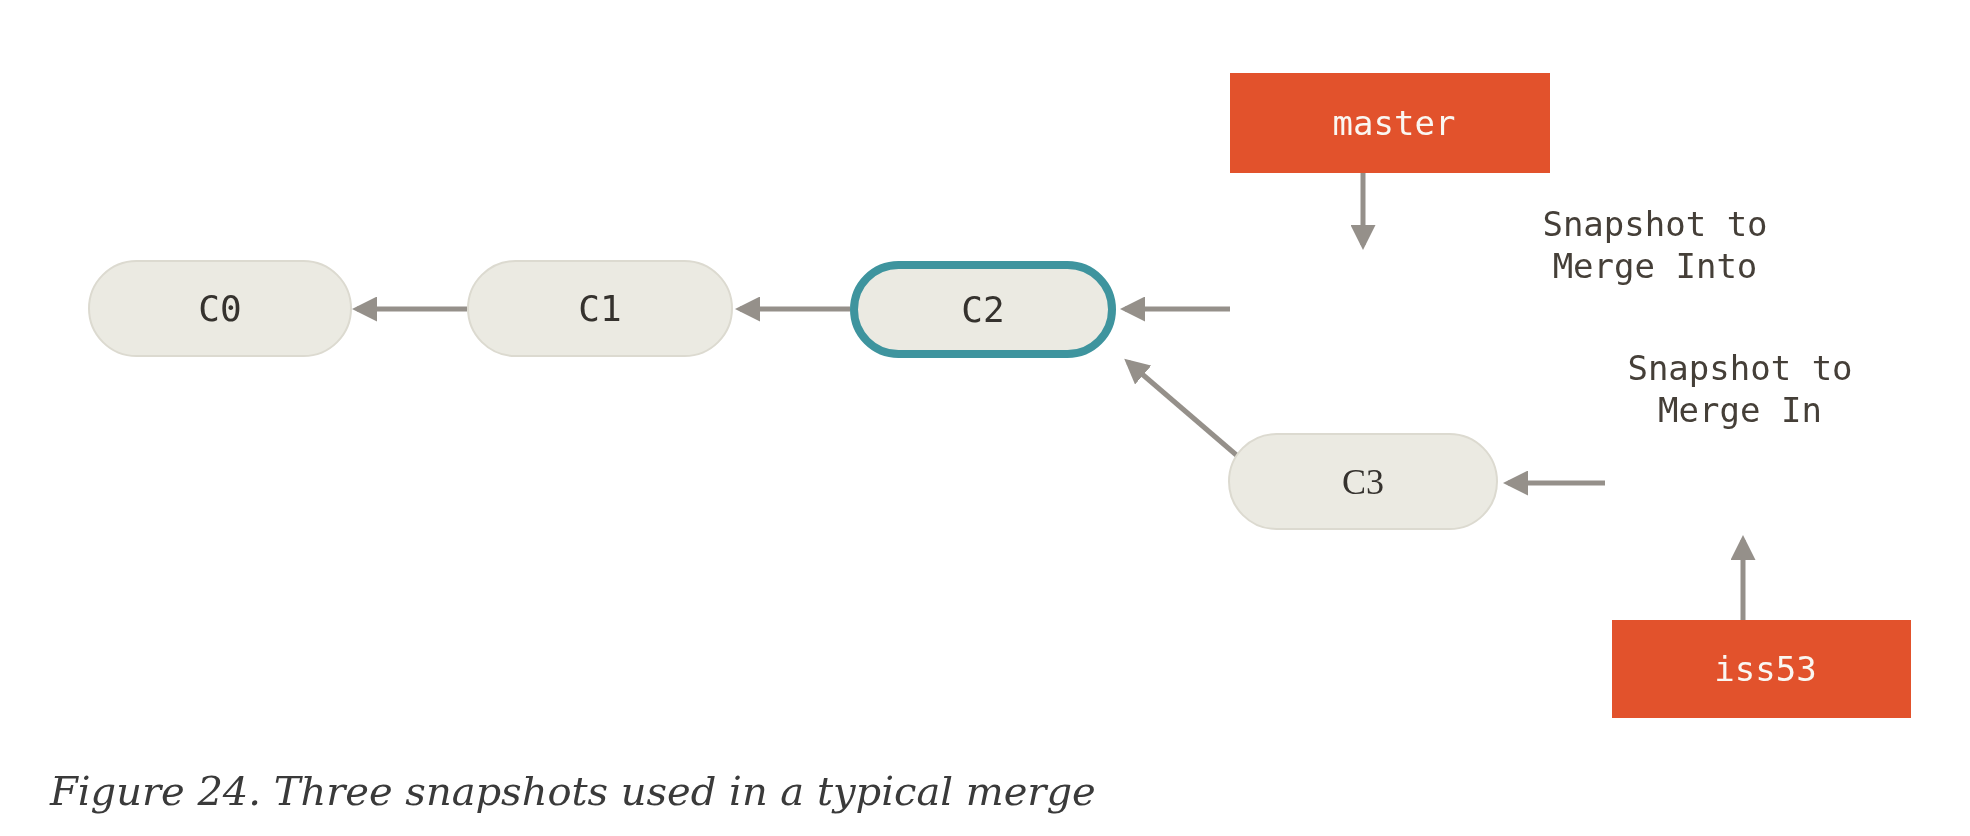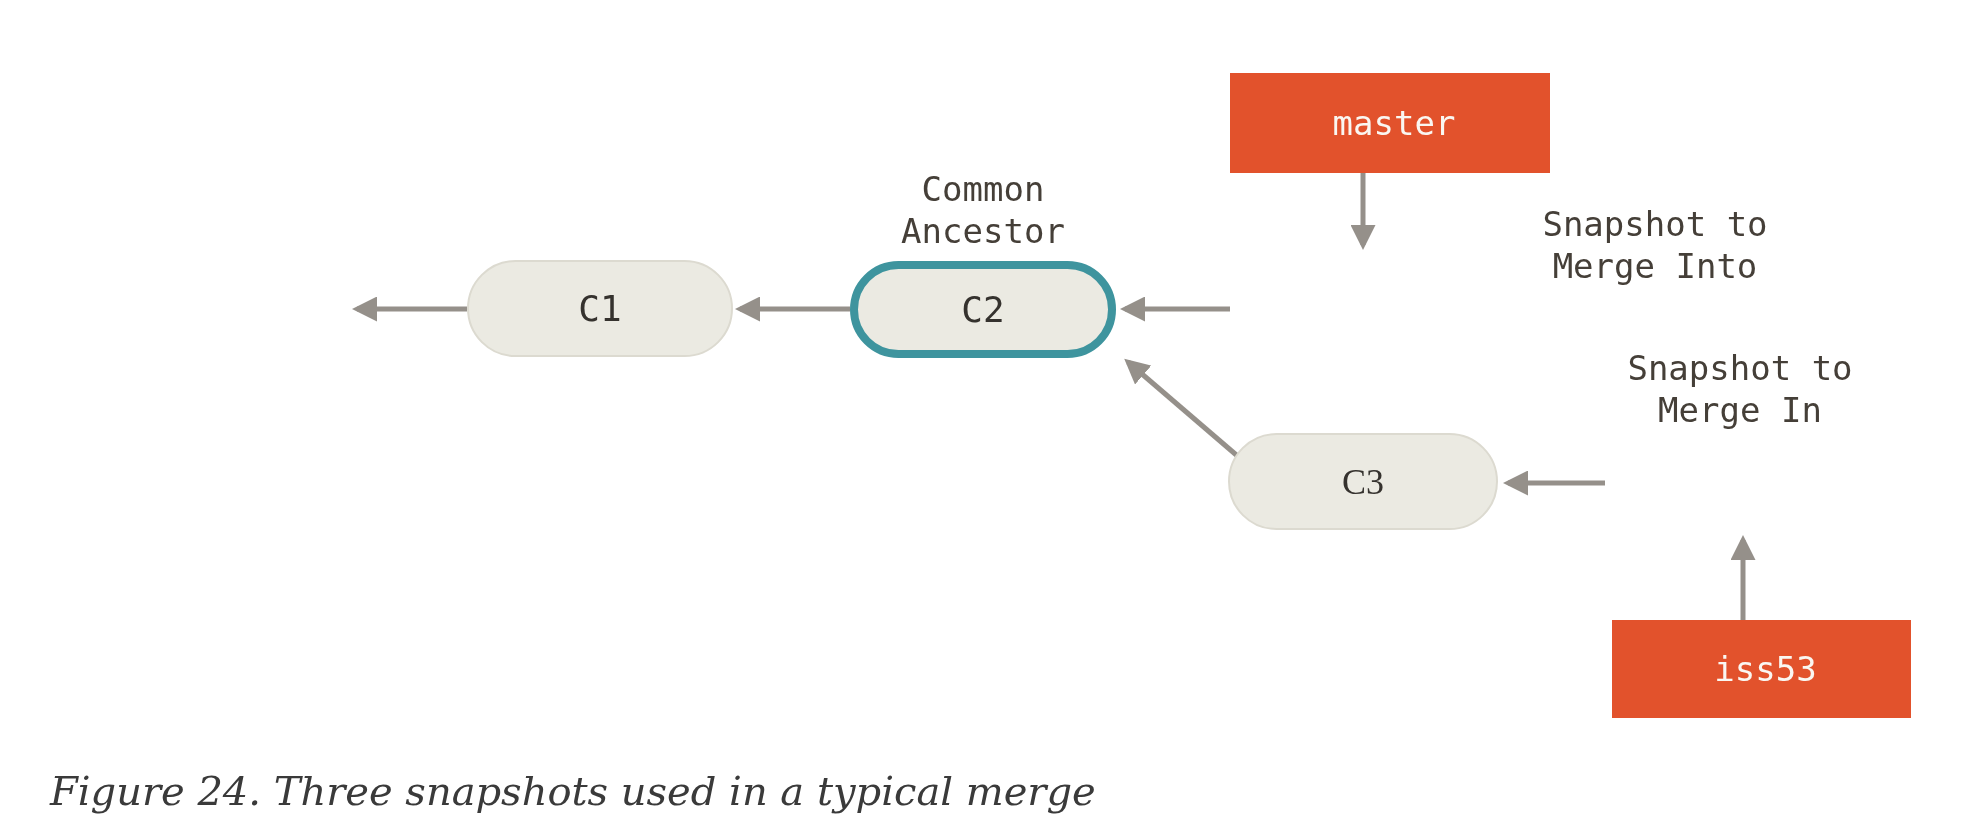--- a/index.html
+++ b/index.html
@@ -82,34 +82,33 @@
     <line x1="1743" y1="620" x2="1743" y2="540" marker-end="url(#ah)"></line>
   </svg>
 
   <div class="branch" style="left:1230px; top:73px; width:320px; height:100px;">
     <span>master</span>
   </div>
   <div class="branch" style="left:1612px; top:620px; width:299px; height:98px;">
     <span>iss53</span>
   </div>
 
+  <div class="pill" style="left:88px; top:260px; width:264px;">
+    <span>C0</span>
+  </div>
   <div class="pill" style="left:467px; top:260px; width:266px;">
     <span>C1</span>
   </div>
   <div class="pill highlight" style="left:850px; top:261px; width:266px;">
     <span>C2</span>
   </div>
   <div class="pill" style="left:1228px; top:433px; width:270px;font-family:Liberation Serif, serif;">
     <span>C3</span>
   </div>
 
-  <div class="note" style="left:790px; top:168px; width:386px;">
-    <div>Common</div>
-    <div>Ancestor</div>
-  </div>
   <div class="note" style="left:1505px; top:203px; width:300px;">
     <div>Snapshot to</div>
     <div>Merge Into</div>
   </div>
   <div class="note" style="left:1590px; top:347px; width:300px;">
     <div>Snapshot to</div>
     <div>Merge In</div>
   </div>
 
   <div class="caption">Figure 24. Three snapshots used in a typical merge</div>

